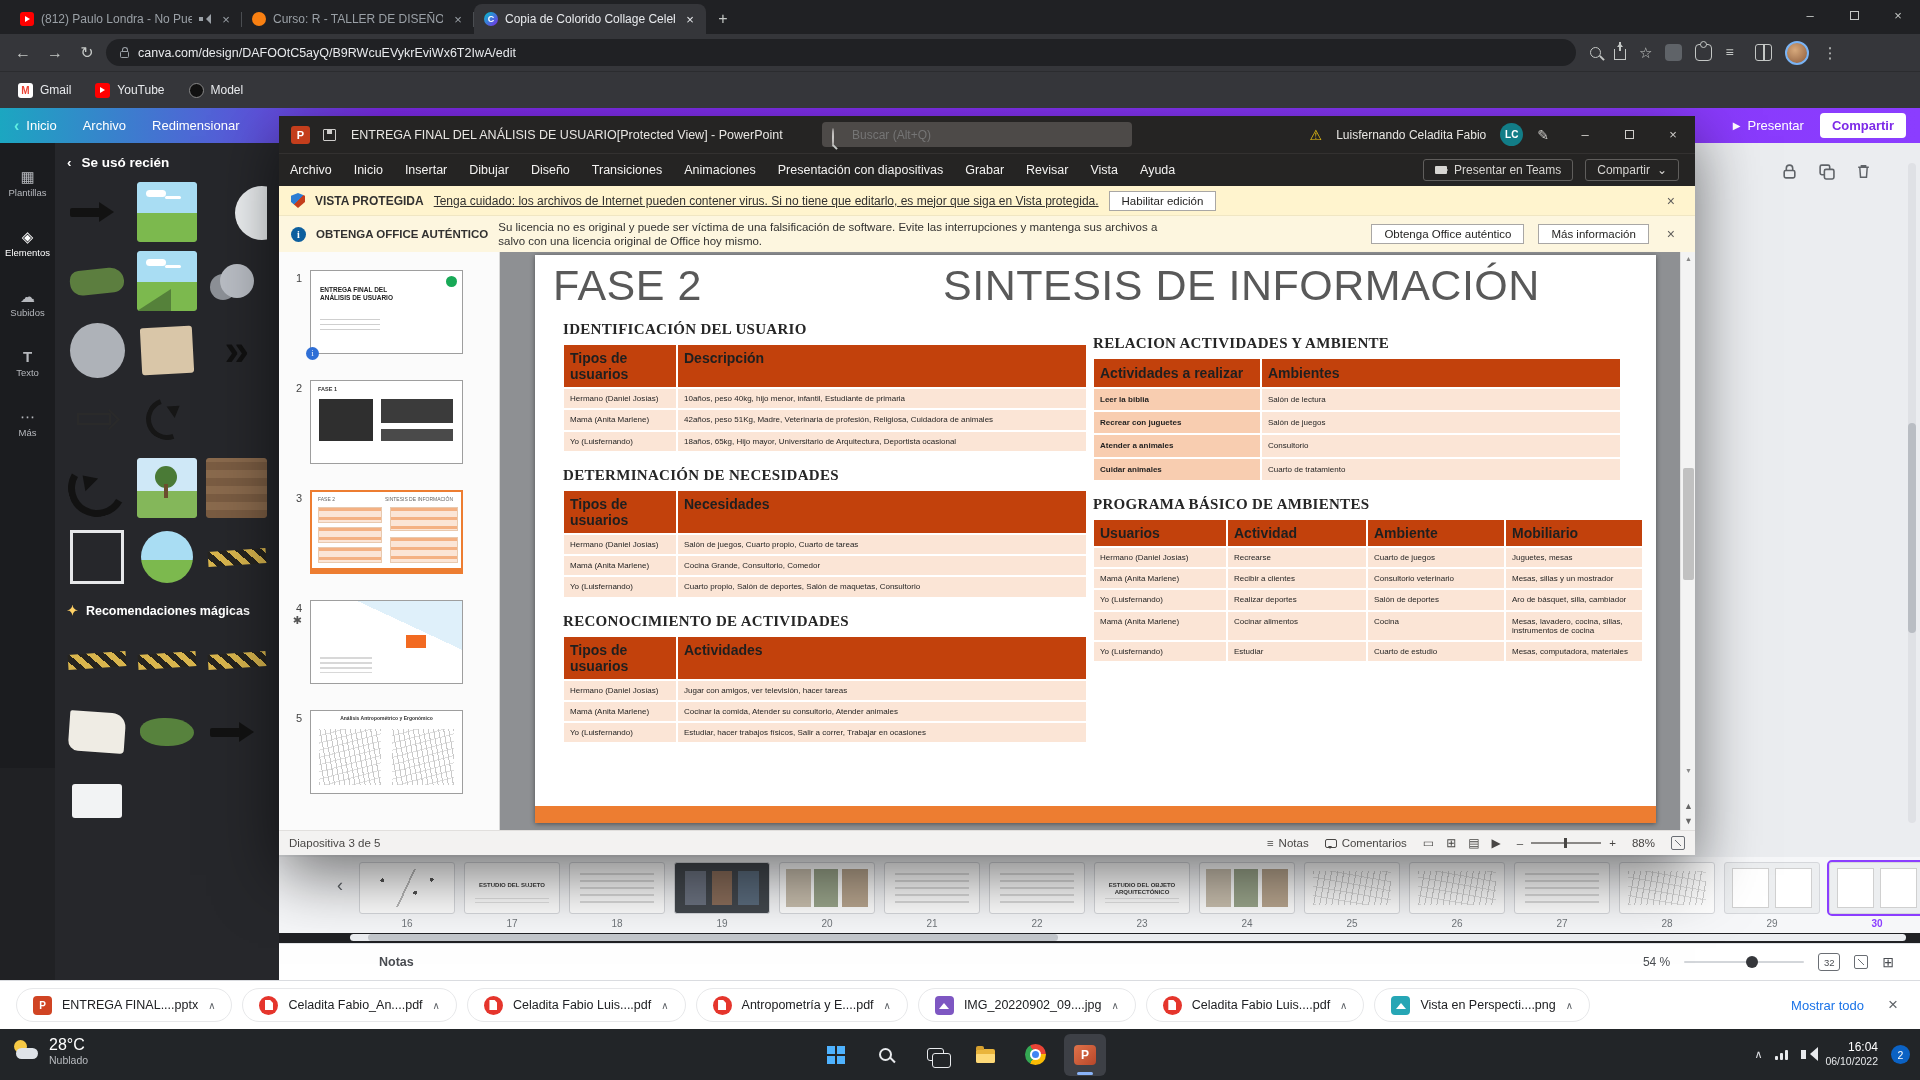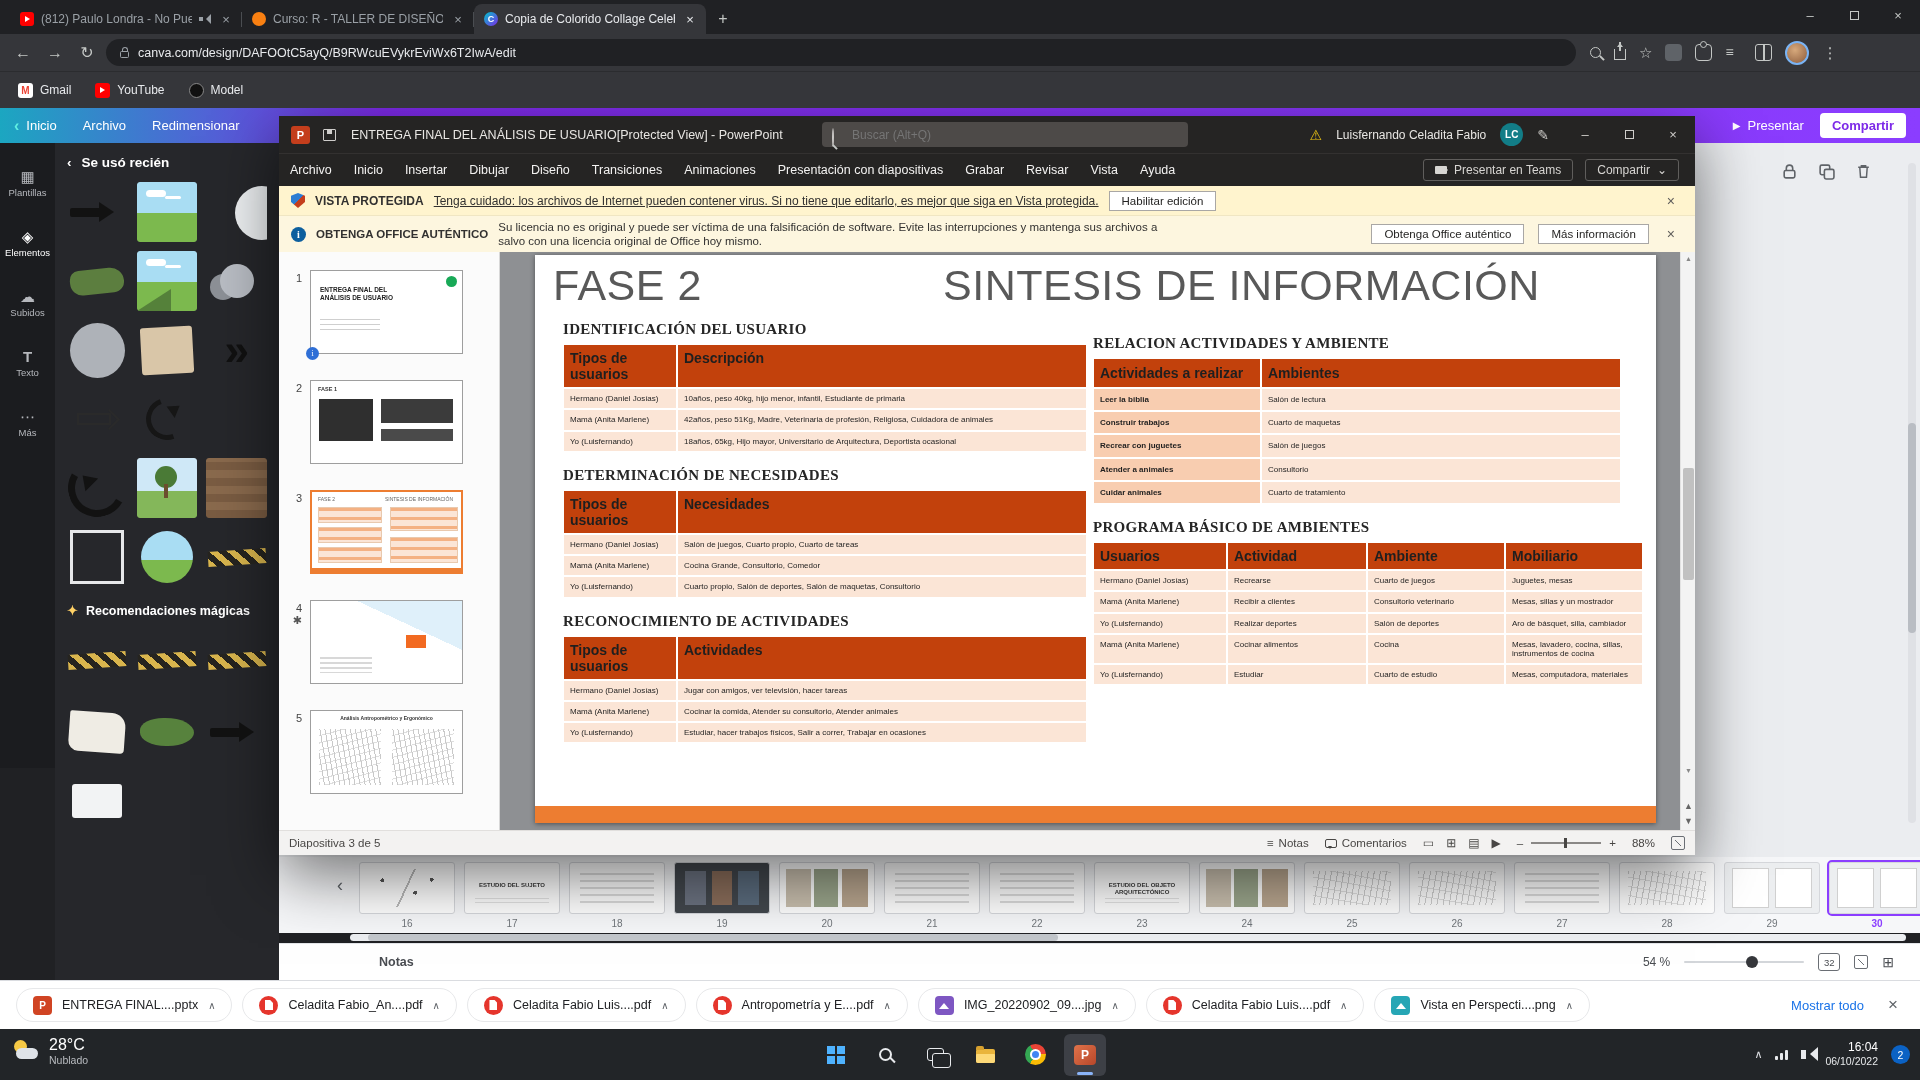--- a/index.html
+++ b/index.html
@@ -162,21 +162,21 @@
   .grid-ic { color:#4a4d52; font-size:14px; }
 
   
   .pp { position:absolute; left:279px; top:116px; width:1416px; height:739px; z-index:10; display:flex; flex-direction:column; box-shadow:0 20px 60px rgba(0,0,0,.55); background:#fff; }
   .pp-title { height:37px; background:#252423; display:flex; align-items:center; color:#e8e6e3; padding:0 0 0 12px; position:relative; flex:none; }
   .pp-appic { width:19px; height:18px; background:#c43e1c; border-radius:3px; color:#fff; font-weight:bold; font-size:11px; display:flex; align-items:center; justify-content:center; }
   .pp-appic::before { content:"P"; }
   .saveic { width:13px; height:12px; border:1.5px solid #cfcdcb; border-radius:1px; position:relative; margin-left:13px; }
   .saveic::before { content:""; position:absolute; left:3px; top:0; width:5px; height:4px; background:#cfcdcb; }
   .pp-doc-title { font-size:12.5px; margin-left:15px; white-space:nowrap; }
-  .pp-search { position:absolute; left:543px; top:6px; width:366px; height:25px; background:#4d4a48; border:none; border-radius:4px; color:#c8c6c4; font-size:12px; padding:0 10px 0 30px; }
+  .pp-search { position:absolute; left:543px; top:6px; width:310px; height:25px; background:#4d4a48; border:none; border-radius:4px; color:#c8c6c4; font-size:12px; padding:0 10px 0 30px; }
   .pp-search-mag { position:absolute; left:553px; top:13px; }
   .pp-search-mag .mag { border-color:#c8c6c4; width:9px; height:9px; }
   .pp-title-right { margin-left:auto; display:flex; align-items:center; gap:14px; }
   .warn-tri { color:#f2c811; font-size:14px; }
   .pp-user { font-size:12px; }
   .lc-avatar { width:23px; height:23px; border-radius:50%; background:#127d87; color:#fff; font-size:10px; font-weight:bold; display:flex; align-items:center; justify-content:center; }
   .penic { color:#d0cecb; font-size:14px; }
   .ppctl { display:flex; height:37px; }
   .ppctl span { width:44px; display:flex; align-items:center; justify-content:center; color:#d0cecb; font-size:13px; }
   .ppctl .ctl-max i { border-color:#d0cecb; }
@@ -908,24 +908,20 @@
                 <div class="tc c1">Actividades a realizar</div>
                 <div class="tc c2">Ambientes</div>
               </div>
               <div class="tbody">
 
               <div class="trow">
                     <div class="tc c1">Leer la biblia</div>
                     <div class="tc c2">Salón de lectura</div>
                   </div>
                   <div class="trow">
-                    <div class="tc c1">Construir trabajos</div>
-                    <div class="tc c2">Cuarto de maquetas</div>
-                  </div>
-                  <div class="trow">
                     <div class="tc c1">Recrear con juguetes</div>
                     <div class="tc c2">Salón de juegos</div>
                   </div>
                   <div class="trow">
                     <div class="tc c1">Atender a animales</div>
                     <div class="tc c2">Consultorio</div>
                   </div>
                   <div class="trow">
                     <div class="tc c1">Cuidar animales</div>
                     <div class="tc c2">Cuarto de tratamiento</div>

